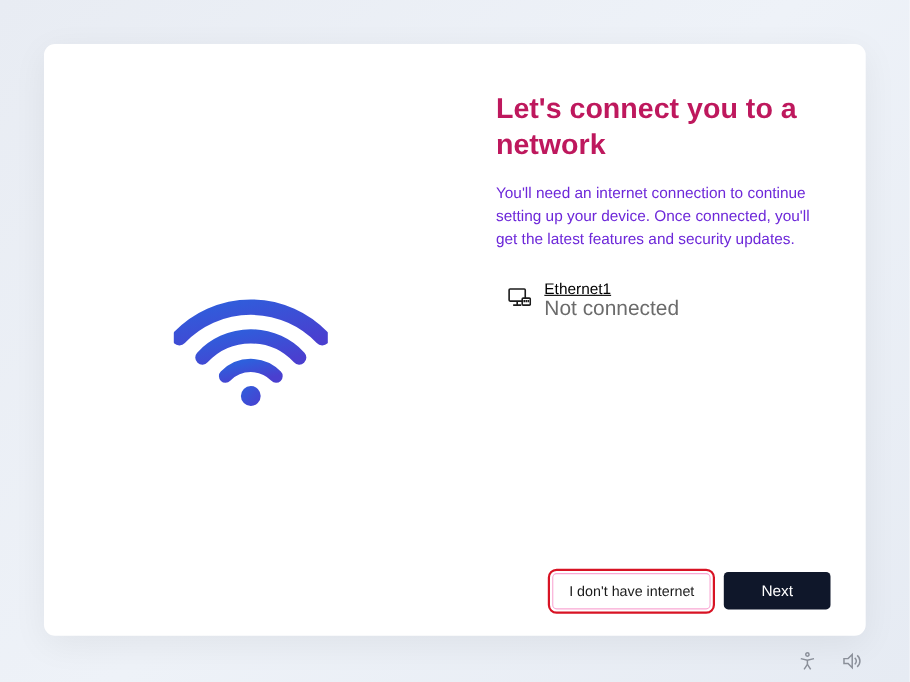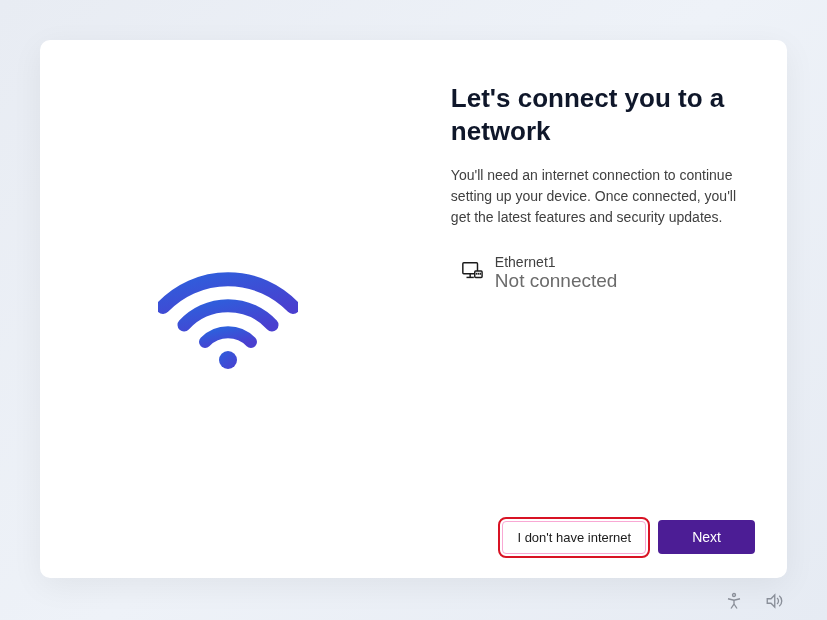--- a/index.html
+++ b/index.html
@@ -37,45 +37,46 @@
       width: 140px;
       height: 110px;
     }
     .right-col {
       flex: 1;
       padding: 42px 40px 0 0;
     }
     .title {
       font-size: 26px;
       font-weight: 600;
-      color: #0f172a;
+      color: #be185d;
       line-height: 1.25;
       margin-bottom: 18px;
       max-width: 280px;
     }
     .subtitle {
       font-size: 14px;
-      color: #404040;
+      color: #6d28d9;
       line-height: 1.5;
       max-width: 300px;
       margin-bottom: 22px;
     }
     .network-item {
       display: flex;
       align-items: center;
       gap: 12px;
       padding: 4px 10px;
     }
     .network-text {
       display: flex;
       flex-direction: column;
     }
     .network-name {
       font-size: 14px;
-      color: #404040;
+      color: #000000;
+      text-decoration: underline;
     }
     .network-status {
       font-size: 19px;
       color: #6b6b6b;
     }
     .footer-buttons {
       position: absolute;
       bottom: 24px;
       right: 32px;
       display: flex;
@@ -91,21 +92,21 @@
       padding: 8px 14px;
       cursor: pointer;
     }
     .highlight-red {
       outline: 2px solid #d81324;
       outline-offset: 2px;
     }
     .btn-primary {
       font-size: 14px;
       color: #ffffff;
-      background: #4c1d95;
+      background: #0f172a;
       border: none;
       border-radius: 4px;
       padding: 9px 34px;
       cursor: pointer;
     }
     .taskbar-icons {
       position: absolute;
       bottom: 10px;
       right: 44px;
       display: flex;

